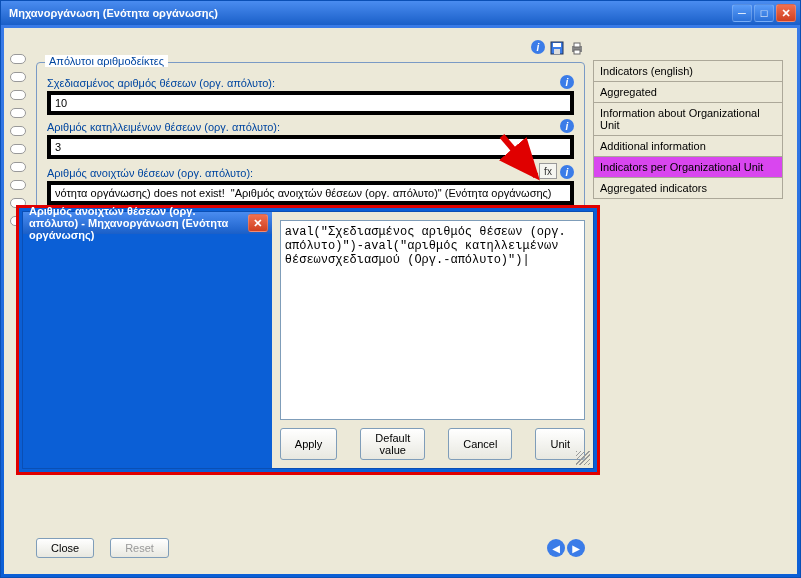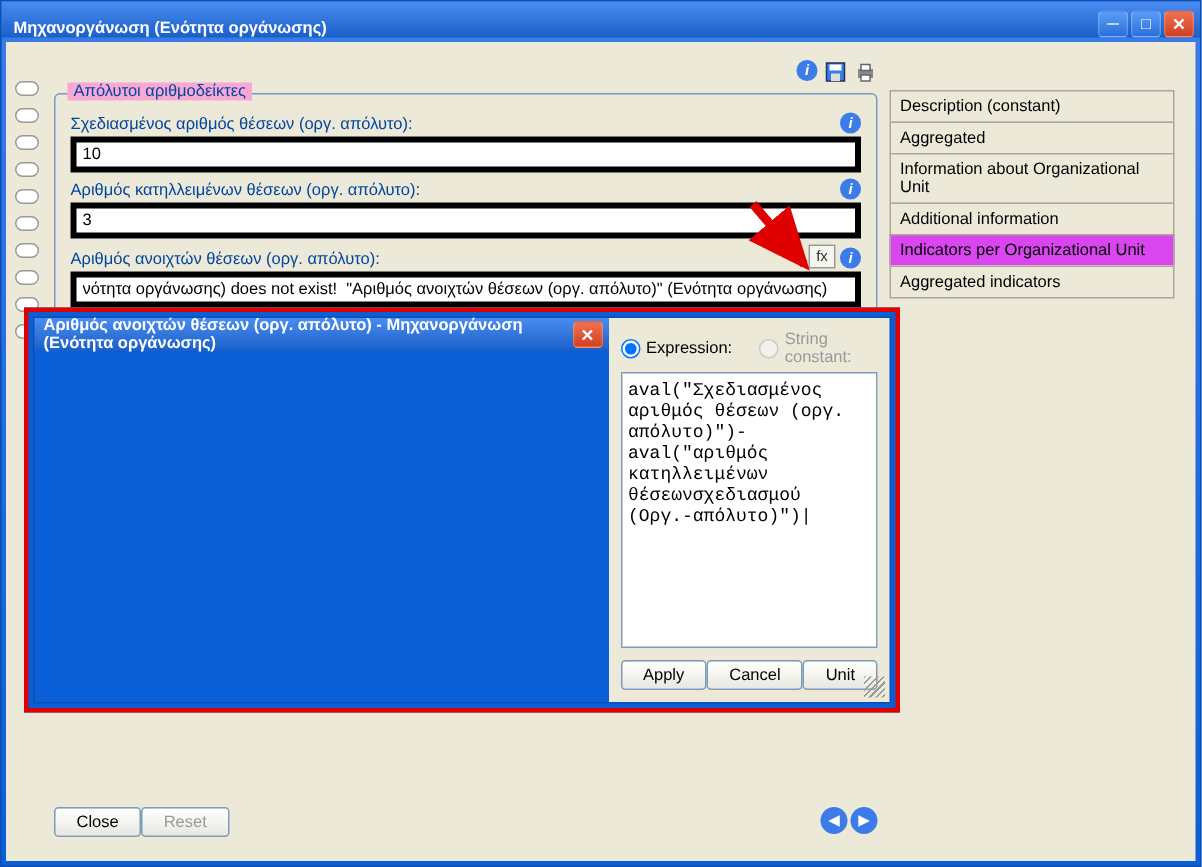--- a/index.html
+++ b/index.html
@@ -1,57 +1,57 @@
 <!DOCTYPE html>
 <html><head>
 <meta charset="utf-8">
 <style>
 *{box-sizing:border-box;margin:0;padding:0;font-family:Tahoma,Arial,sans-serif;font-size:11px}
 body{background:#0b5fd6;width:801px;height:578px;position:relative;overflow:hidden}
 .window{position:absolute;inset:0;background:linear-gradient(#3b7ce8,#0b5fd6);border:1px solid #0a4fb5;display:flex;flex-direction:column}
-.titlebar{height:24px;background:linear-gradient(#4a8cf0,#1a5fc8);color:#fff;display:flex;align-items:flex-end;padding:0 4px;font-weight:bold}
+.titlebar{height:24px;background:linear-gradient(#4a8cf0,#1a5fc8);color:#fff;display:flex;align-items:center;padding:0 4px;font-weight:bold}
 .titlebar-text{flex:1;padding-left:4px}
 .title-btns{display:flex;gap:2px}
 .tbtn{width:20px;height:18px;background:linear-gradient(#5a9cf8,#2a70d8);border:1px solid #fff3;border-radius:3px;color:#fff;display:flex;align-items:center;justify-content:center;font-weight:bold;cursor:pointer}
 .tbtn.close{background:linear-gradient(#f07050,#d04020)}
 .client{flex:1;background:#ece9d8;margin:3px;display:flex;position:relative;padding:6px}
 .spiral{width:18px;display:flex;flex-direction:column;gap:8px;padding-top:20px}
 .ring{width:16px;height:10px;border:1px solid #999;border-radius:6px;background:#fff}
 .main{flex:1;display:flex;flex-direction:column;padding:4px 8px;position:relative}
 .topbar{display:flex;justify-content:flex-end;gap:4px;padding:2px 0}
 .iconbtn{width:16px;height:16px;cursor:pointer;display:flex;align-items:center;justify-content:center}
 .columns{flex:1;display:flex;gap:8px}
 .leftcol{flex:1;display:flex;flex-direction:column}
 .fieldset{border:1px solid #7a9ac5;border-radius:4px;margin:4px 0;padding:8px 10px 10px;position:relative}
-.legend{position:absolute;top:-8px;left:8px;background:#f9a8d4;padding:0 4px;color:#0046a0}
+.legend{position:absolute;top:-8px;left:8px;background:#ffffff;padding:0 4px;color:#0046a0}
 .fieldrow{margin:4px 0}
 .fieldlabel{display:flex;align-items:flex-end;color:#0046a0;margin-bottom:2px}
 .fieldlabel .sp{flex:1}
 .info-ic{width:14px;height:14px;border-radius:50%;background:#3b7ce8;color:#fff;display:inline-flex;align-items:center;justify-content:center;font-weight:bold;font-style:italic;font-size:10px;margin-left:3px}
 .fx-ic{width:18px;height:16px;border:1px solid #999;background:#f5f5f0;display:inline-flex;align-items:center;justify-content:center;font-size:10px;color:#333;cursor:pointer}
 .txtin{width:100%;border:4px solid #000000;padding:2px 4px;background:#fff;font-size:11px}
 .rightcol{width:190px;display:flex;flex-direction:column;margin-top:22px}
 .tab{border:1px solid #aca899;background:#ece9d8;padding:4px 6px;margin-bottom:-1px;cursor:pointer;color:#000}
 .tab.sel{background:#d946ef;border-bottom:1px solid #fff}
-.footer{display:flex;padding:6px 0;gap:0}
+.footer{display:flex;align-items:center;padding:6px 0;gap:16px}
 .btn{border:1px solid #7f9db9;background:linear-gradient(#fff,#e8e8e0);padding:3px 14px;border-radius:3px;cursor:pointer;color:#000}
 .btn:disabled{color:#999}
 .nav{flex:1;display:flex;justify-content:flex-end;gap:2px}
 .navbtn{width:18px;height:18px;border-radius:50%;background:#3b7ce8;color:#fff;display:flex;align-items:center;justify-content:center;cursor:pointer;font-size:10px}
 .arrow{position:absolute;z-index:5}
 .dialog-wrap{position:absolute;left:16px;top:205px;width:584px;height:270px;z-index:10;border:3px solid #e00000;background:#0b5fd6}
 .dialog{position:absolute;inset:3px;display:flex;flex-direction:row;border:1px solid #0a4fb5}
 .dlg-title{height:22px;background:linear-gradient(#4a8cf0,#1a5fc8);color:#fff;display:flex;align-items:center;padding:0 4px;font-weight:bold}
 .dlg-title .t{flex:1;padding-left:2px}
 .dlg-body{flex:1;background:#ece9d8;padding:8px;display:flex;flex-direction:column}
 .radios{display:flex;gap:18px;margin-bottom:4px;align-items:center}
 .radio-lbl{display:flex;align-items:center;gap:4px;color:#000}
 .radio-lbl.dis{color:#999}
 .bigtext{flex:1;border:1px solid #7f9db9;background:#fff;padding:4px;font-family:"Courier New",monospace;font-size:12px;resize:none;overflow:auto}
-.dlg-btns{display:flex;justify-content:flex-end;gap:0;padding-top:8px}
+.dlg-btns{display:flex;justify-content:flex-end;gap:23px;padding-top:8px}
 .grip{position:absolute;right:3px;bottom:3px;width:14px;height:14px;background:repeating-linear-gradient(135deg,#999 0 1px,transparent 1px 3px)}
 </style>
 </head>
 <body>
 
 <div class="window">
   <div class="titlebar">
     <span class="titlebar-text">Μηχανοργάνωση (Ενότητα οργάνωσης)</span>
     <div class="title-btns">
       <div class="tbtn">─</div>
@@ -130,21 +130,21 @@
             <button class="btn">Close</button>
             <button class="btn" disabled="">Reset</button>
             <div class="nav">
               <div class="navbtn">◀</div>
               <div class="navbtn">▶</div>
             </div>
           </div>
         </div>
 
         <div class="rightcol">
-          <div class="tab">Description (constant)</div>
+          <div class="tab">Indicators (english)</div>
           <div class="tab">Aggregated</div>
           <div class="tab">Information about Organizational Unit</div>
           <div class="tab">Additional information</div>
           <div class="tab sel">Indicators per Organizational Unit</div>
           <div class="tab">Aggregated indicators</div>
         </div>
       </div>
     </div>
 
     <svg class="arrow" style="left:490px;top:100px" width="60" height="60">
@@ -158,32 +158,23 @@
   </div>
 </div>
 
 <div class="dialog-wrap">
   <div class="dialog">
     <div class="dlg-title">
       <span class="t">Αριθμός ανοιχτών θέσεων (οργ. απόλυτο) - Μηχανοργάνωση (Ενότητα οργάνωσης)</span>
       <div class="tbtn close">✕</div>
     </div>
     <div class="dlg-body">
-      <div class="radios">
-        <label class="radio-lbl">
-          <input type="radio" checked="" style="">
-          <span>Expression:</span>
-        </label>
-        <label class="radio-lbl dis">
-          <input type="radio" disabled="" style="">
-          <span>String constant:</span>
-        </label>
-      </div>
       <textarea class="bigtext" style="">aval("Σχεδιασμένος αριθμός θέσεων (οργ. απόλυτο)")-aval("αριθμός κατηλλειμένων θέσεωνσχεδιασμού (Οργ.-απόλυτο)")|</textarea>
       <div class="dlg-btns">
         <button class="btn">Apply</button>
+        <button class="btn">Default value</button>
         <button class="btn">Cancel</button>
         <button class="btn">Unit</button>
       </div>
       <div class="grip"></div>
     </div>
   </div>
 </div>
 
 </body></html>

